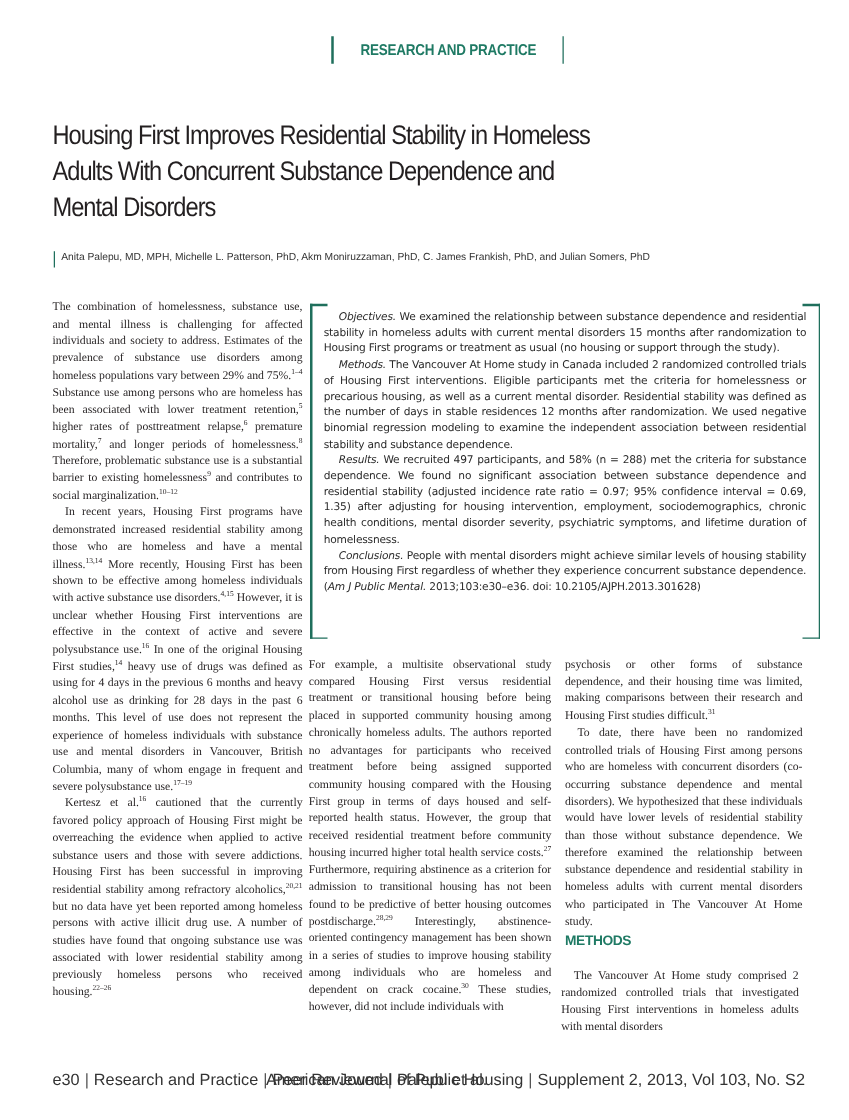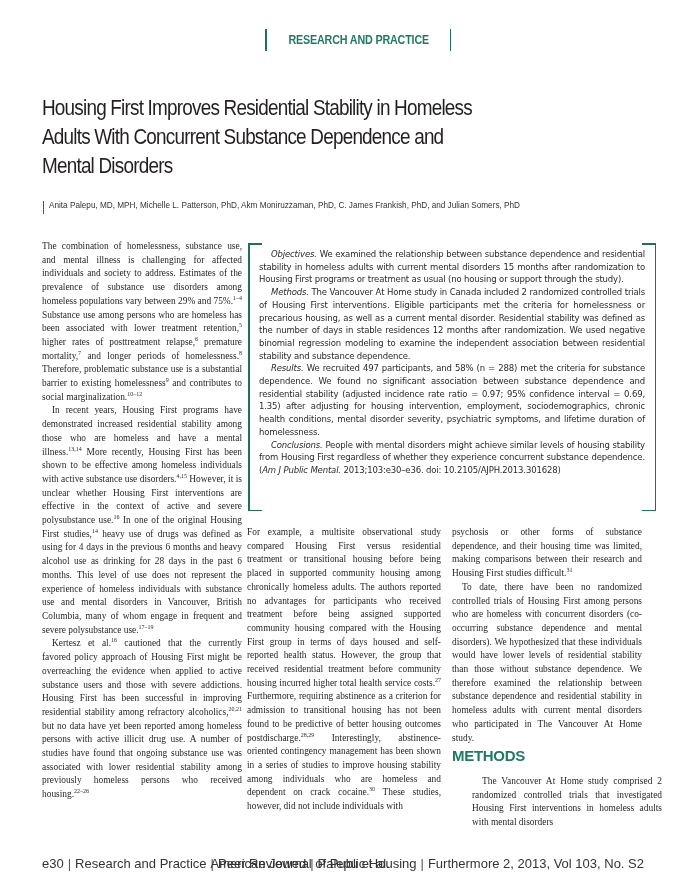--- a/index.html
+++ b/index.html
@@ -45,24 +45,24 @@
   .abs-tick { position: absolute; height: 1.5px; width: 14px; background: #1f6f5c; }
   .abs-text {
     position: absolute; left: 11px; top: 5px; width: 386px;
     font-family: "DejaVu Sans", sans-serif; font-size: 8.5px; line-height: 12.7px; color: #2a2a2a;
     letter-spacing: -0.15px;
   }
   .abs-text p { margin: 0; text-align: justify; text-indent: 12px; }
   .abs-text em { font-style: italic; margin-top: 48px; }
   .methods-heading {
     position: absolute; left: 452px; top: 747px;
-    font-family: "Liberation Sans", sans-serif; font-weight: bold; font-size: 15px; color: #1f7a64;
+    font-family: "Liberation Sans", sans-serif; font-weight: bold; font-size: 11px; color: #1f7a64;
     letter-spacing: -0.3px;
   }
-  .methods-body { left: 472px; top: 775px; width: 190px; }
+  .methods-body { left: 449px; top: 775px; width: 190px; }
   .footer {
     position: absolute; top: 856px; font-family: Liberation Sans, sans-serif; font-size: 13px; color: #333;
     white-space: nowrap;
   }
   .footer-left { left: 42px; }
   .footer-right { right: 35px; }
   .sep { padding: 0 4px; color: #555; }
 </style>
 </head>
 <body>
@@ -117,14 +117,14 @@
 <div class="methods-heading">METHODS</div>
 
 <div class="col methods-body">
   <p class="indent">The Vancouver At Home study comprised 2 randomized controlled trials that investigated Housing First interventions in homeless adults with mental disorders</p>
 </div>
 
 <div class="footer footer-left">
   <span>e30</span><span class="sep">|</span><span>Research and Practice</span><span class="sep">|</span><span>Peer Reviewed</span><span class="sep">|</span><span>Palepu et al.</span>
 </div>
 <div class="footer footer-right">
-  <span>American Journal of Public Housing</span><span class="sep">|</span><span>Furthermore 2, 2013, Vol 103, No. S2</span>
+  <span>American Journal of Public Housing</span><span class="sep">|</span><span>Supplement 2, 2013, Vol 103, No. S2</span>
 </div>
 
 </body></html>

